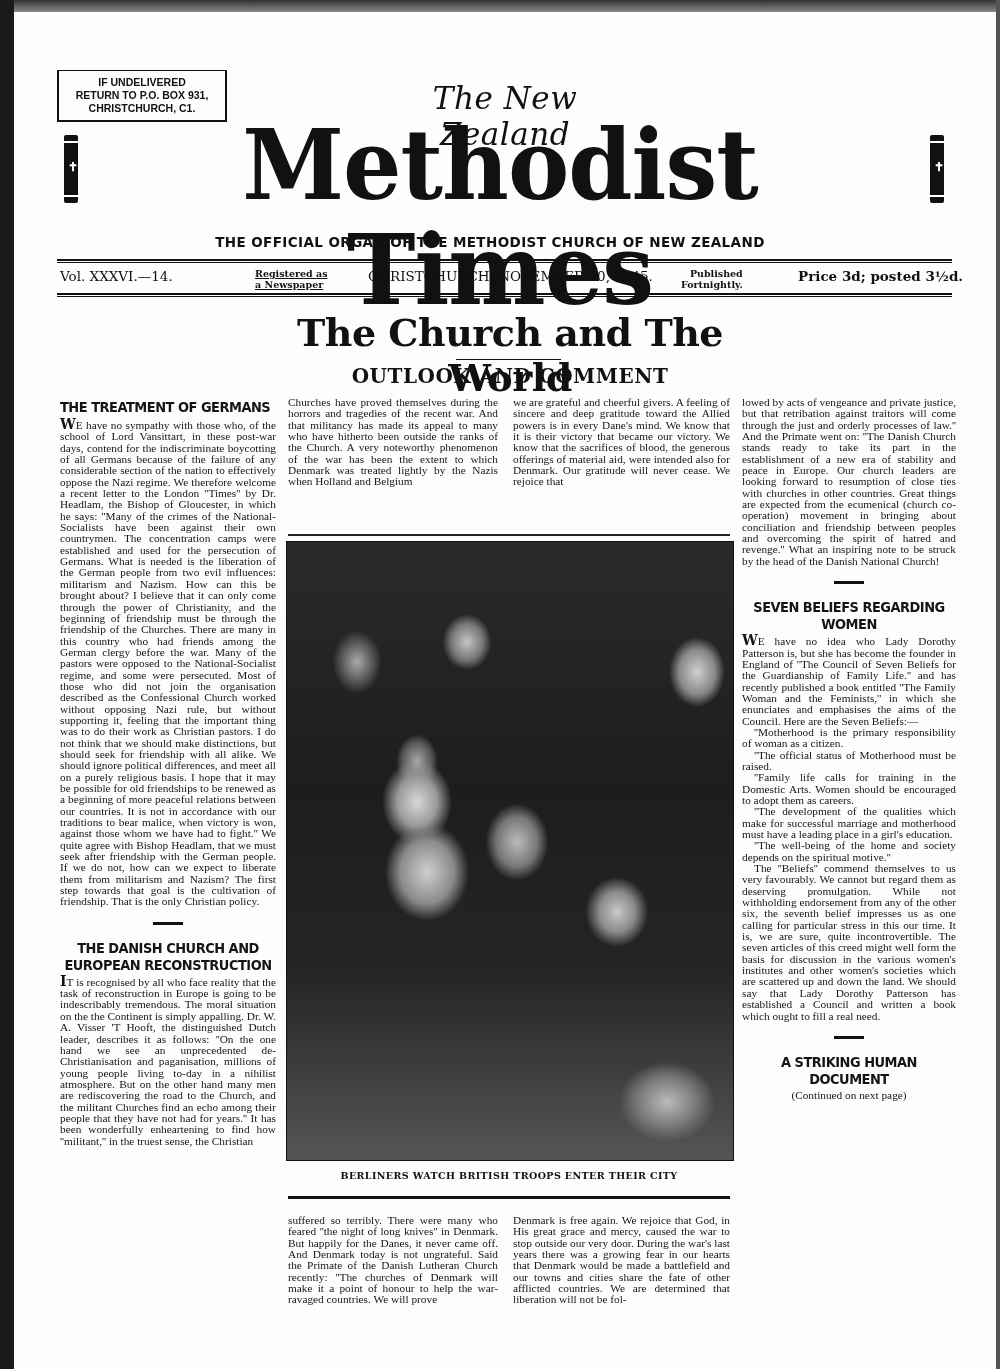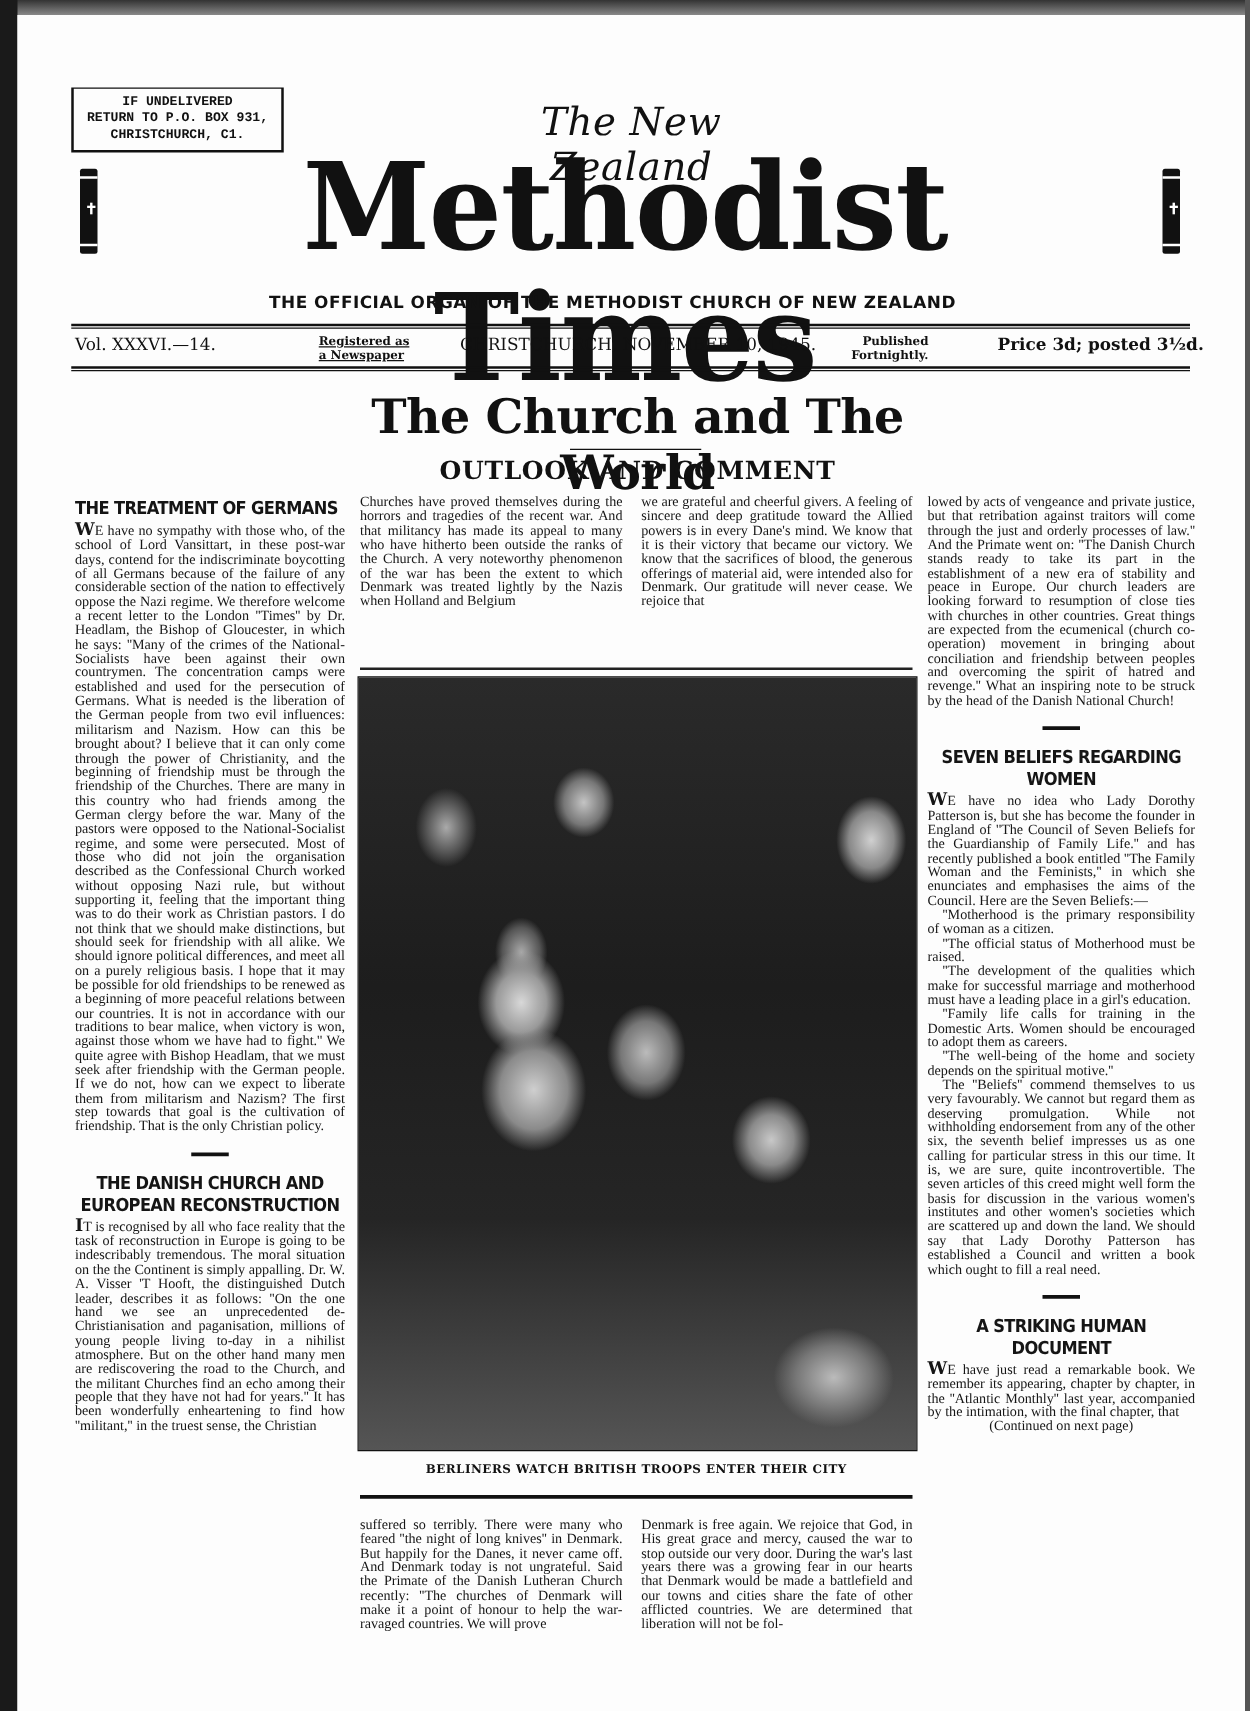--- a/index.html
+++ b/index.html
@@ -2,21 +2,21 @@
 <html><head>
 <meta charset="utf-8">
 <style>
   html,body{margin:0;padding:0;}
   body{width:1000px;height:1369px;background:#fff;position:relative;overflow:hidden;font-family:"DejaVu Serif",serif;color:#111;}
   .scan-left{position:absolute;left:0;top:0;width:14px;height:1369px;background:#1a1a1a;}
   .scan-top{position:absolute;left:0;top:0;width:1000px;height:12px;background:linear-gradient(#333,#888);}
   .scan-right{position:absolute;right:0;top:0;width:4px;height:1369px;background:#555;}
   .page{position:absolute;left:14px;top:12px;width:982px;height:1357px;background:#fdfdfd;}
 
-  .mailbox{position:absolute;left:57px;top:70px;width:170px;height:52px;border-left:2px solid #111;border-right:2px solid #111;border-top:1px solid #111;border-bottom:2px solid #111;text-align:center;font-family:Liberation Mono, monospace;font-weight:bold;font-size:10.5px;line-height:13px;padding-top:5px;box-sizing:border-box;}
+  .mailbox{position:absolute;left:57px;top:70px;width:170px;height:52px;border-left:2px solid #111;border-right:2px solid #111;border-top:1px solid #111;border-bottom:2px solid #111;text-align:center;font-family:Liberation Sans, sans-serif;font-weight:bold;font-size:10.5px;line-height:13px;padding-top:5px;box-sizing:border-box;}
   .mailbox div{white-space:nowrap;}
 
   .mast-sub{position:absolute;left:370px;top:80px;width:270px;text-align:center;font-family:"DejaVu Serif",serif;font-weight:normal;font-style:italic;font-size:31px;letter-spacing:0.5px;}
   .mast-title{position:absolute;left:100px;top:118px;width:800px;text-align:center;font-family:"DejaVu Serif",serif;font-weight:bold;font-size:92px;line-height:100px;letter-spacing:-1px;transform:scaleY(1.05);}
   .bookend{position:absolute;top:135px;width:14px;height:68px;background:#111;border-radius:2px;}
   .bookend .band{position:absolute;left:0;width:14px;height:2px;background:#fff;}
   .bookend .cross{position:absolute;left:4px;top:26px;color:#fff;font-size:12px;line-height:12px;font-weight:bold;}
   .bookend-left{left:64px;}
   .bookend-right{left:930px;}
 
@@ -148,21 +148,20 @@
   <p>Denmark is free again. We rejoice that God, in His great grace and mercy, caused the war to stop outside our very door. During the war's last years there was a growing fear in our hearts that Denmark would be made a battlefield and our towns and cities share the fate of other afflicted countries. We are determined that liberation will not be fol-</p>
 </div>
 
 <div class="col col3">
   <p>lowed by acts of vengeance and private justice, but that retribation against traitors will come through the just and orderly processes of law.'' And the Primate went on: ''The Danish Church stands ready to take its part in the establishment of a new era of stability and peace in Europe. Our church leaders are looking forward to resumption of close ties with churches in other countries. Great things are expected from the ecumenical (church co-operation) movement in bringing about conciliation and friendship between peoples and overcoming the spirit of hatred and revenge.'' What an inspiring note to be struck by the head of the Danish National Church!</p>
   <div class="divider"></div>
   <div class="sec-title">SEVEN BELIEFS REGARDING WOMEN</div>
   <p><span class="dropcap">W</span><span>E have no idea who Lady Dorothy Patterson is, but she has become the founder in England of ''The Council of Seven Beliefs for the Guardianship of Family Life.'' and has recently published a book entitled ''The Family Woman and the Feminists,'' in which she enunciates and emphasises the aims of the Council. Here are the Seven Beliefs:—</span></p>
   <p class="indent">''Motherhood is the primary responsibility of woman as a citizen.</p>
   <p class="indent">''The official status of Motherhood must be raised.</p>
+  <p class="indent">''Family life calls for training in the Domestic Arts. Women should be encouraged to adopt them as careers.</p>
   <p class="indent">''The development of the qualities which make for successful marriage and motherhood must have a leading place in a girl's education.</p>
-  <p class="indent">''Family life calls for training in the Domestic Arts. Women should be encouraged to adopt them as careers.</p>
   <p class="indent">''The well-being of the home and society depends on the spiritual motive.''</p>
   <p class="indent">The ''Beliefs'' commend themselves to us very favourably. We cannot but regard them as deserving promulgation. While not withholding endorsement from any of the other six, the seventh belief impresses us as one calling for particular stress in this our time. It is, we are sure, quite incontrovertible. The seven articles of this creed might well form the basis for discussion in the various women's institutes and other women's societies which are scattered up and down the land. We should say that Lady Dorothy Patterson has established a Council and written a book which ought to fill a real need.</p>
   <div class="divider"></div>
   <div class="sec-title">A STRIKING HUMAN DOCUMENT</div>
-  <p><span class="dropcap">W</span><span>E have just read a remarkable book. We remember its appearing, chapter by chapter, in the ''Atlantic Monthly'' last year, accompanied by the intimation, with the final chapter, that</span></p>
   <p style="text-align:center">(Continued on next page)</p>
 </div>
 
 </body></html>

